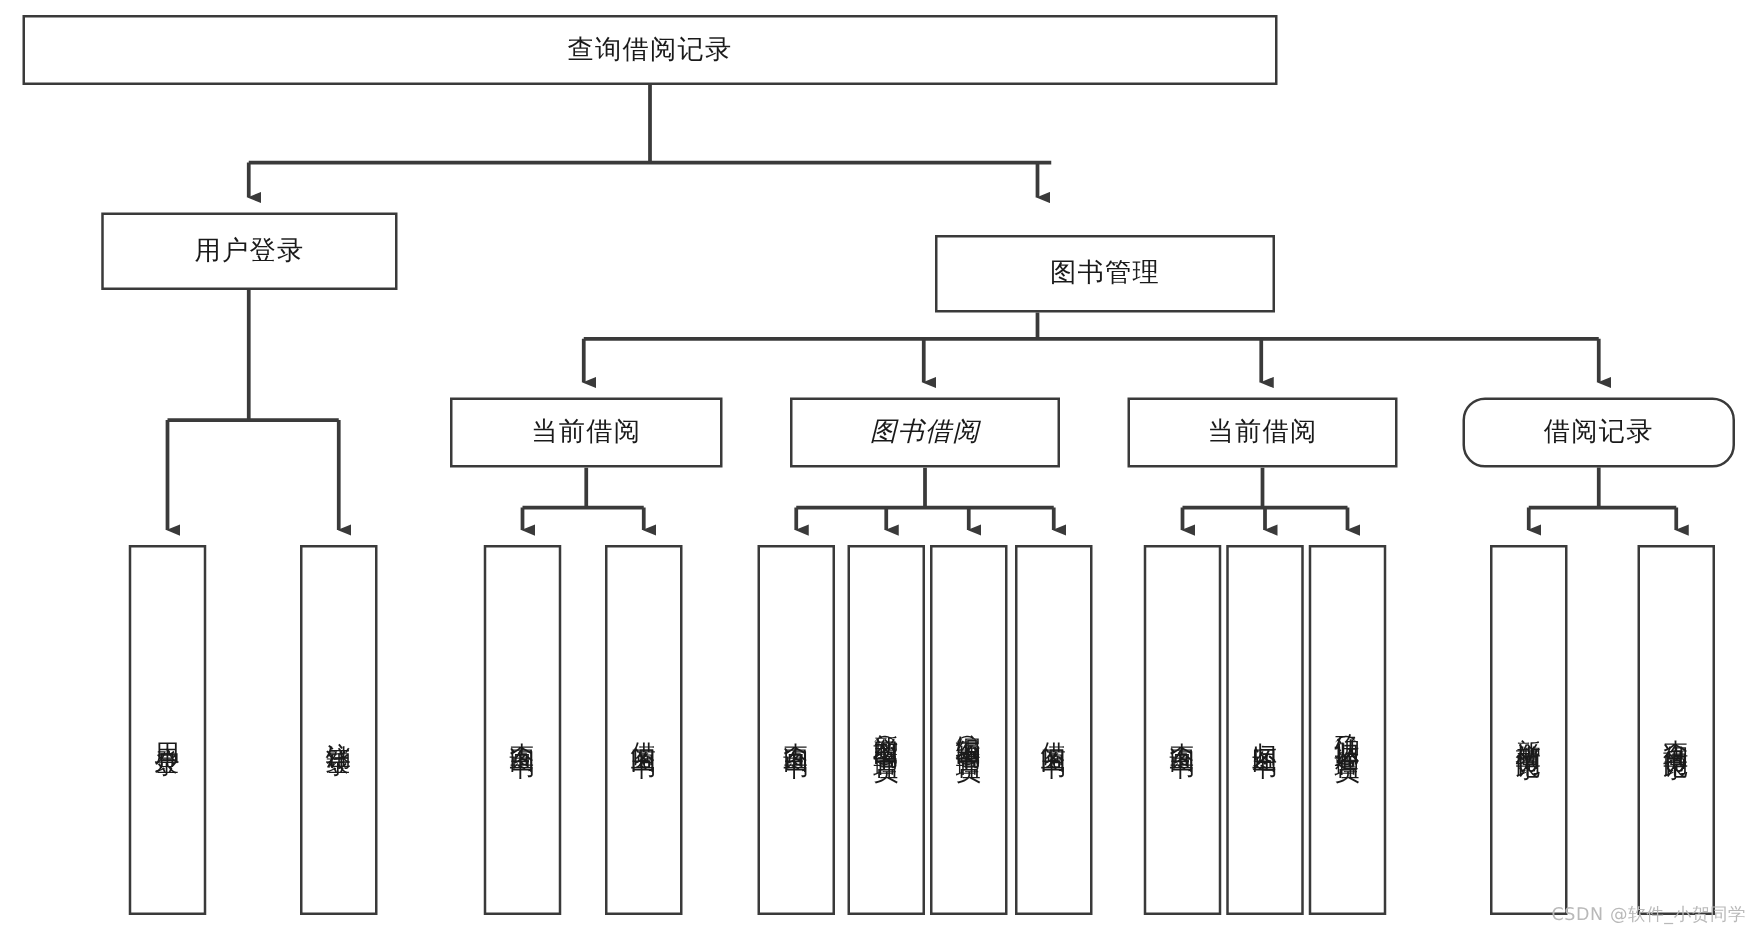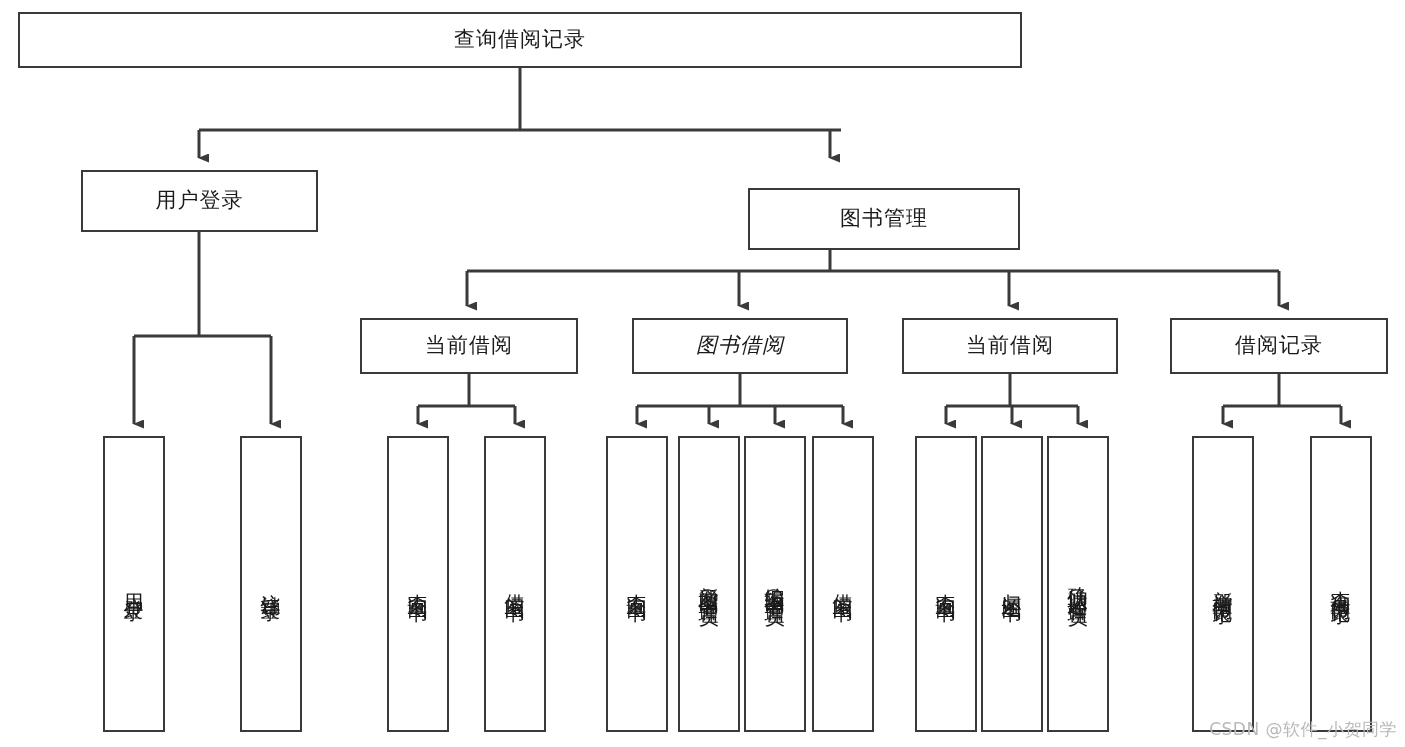--- a/index.html
+++ b/index.html
@@ -55,21 +55,21 @@
     writing-mode: vertical-rl;
     text-orientation: upright;
     white-space: nowrap;
     line-height: 1.0;
     letter-spacing: 3px;
   }
   #watermark {
     position: absolute;
     right: 8px;
     bottom: 6px;
-    font-size: 17px;
+    font-size: 14px;
     color: #b9b9b9;
     white-space: nowrap;
     z-index: 5;
     letter-spacing: 0.5px;
   }
 </style>
 </head>
 <body>
 
 <div id="diagram-root">
@@ -137,21 +137,21 @@
 
   <div class="node horiz" style="left:360px; top:318px; width:218px; height:56px;">
     <span class="label-h">当前借阅</span>
   </div>
   <div class="node horiz" style="left:632px; top:318px; width:216px; height:56px;font-style:italic;">
     <span class="label-h">图书借阅</span>
   </div>
   <div class="node horiz" style="left:902px; top:318px; width:216px; height:56px;">
     <span class="label-h">当前借阅</span>
   </div>
-  <div class="node horiz" style="left:1170px; top:318px; width:218px; height:56px;">
+  <div class="node horiz" style="left:1170px; top:318px; width:218px; height:56px;border-radius:18px;">
     <span class="label-h">借阅记录</span>
   </div>
 
   <div class="node leaf" style="left:103px; top:436px; width:62px; height:296px;">
     <span class="label-v">用户登录</span>
   </div>
   <div class="node leaf" style="left:240px; top:436px; width:62px; height:296px;">
     <span class="label-v">注销登录</span>
   </div>
 

